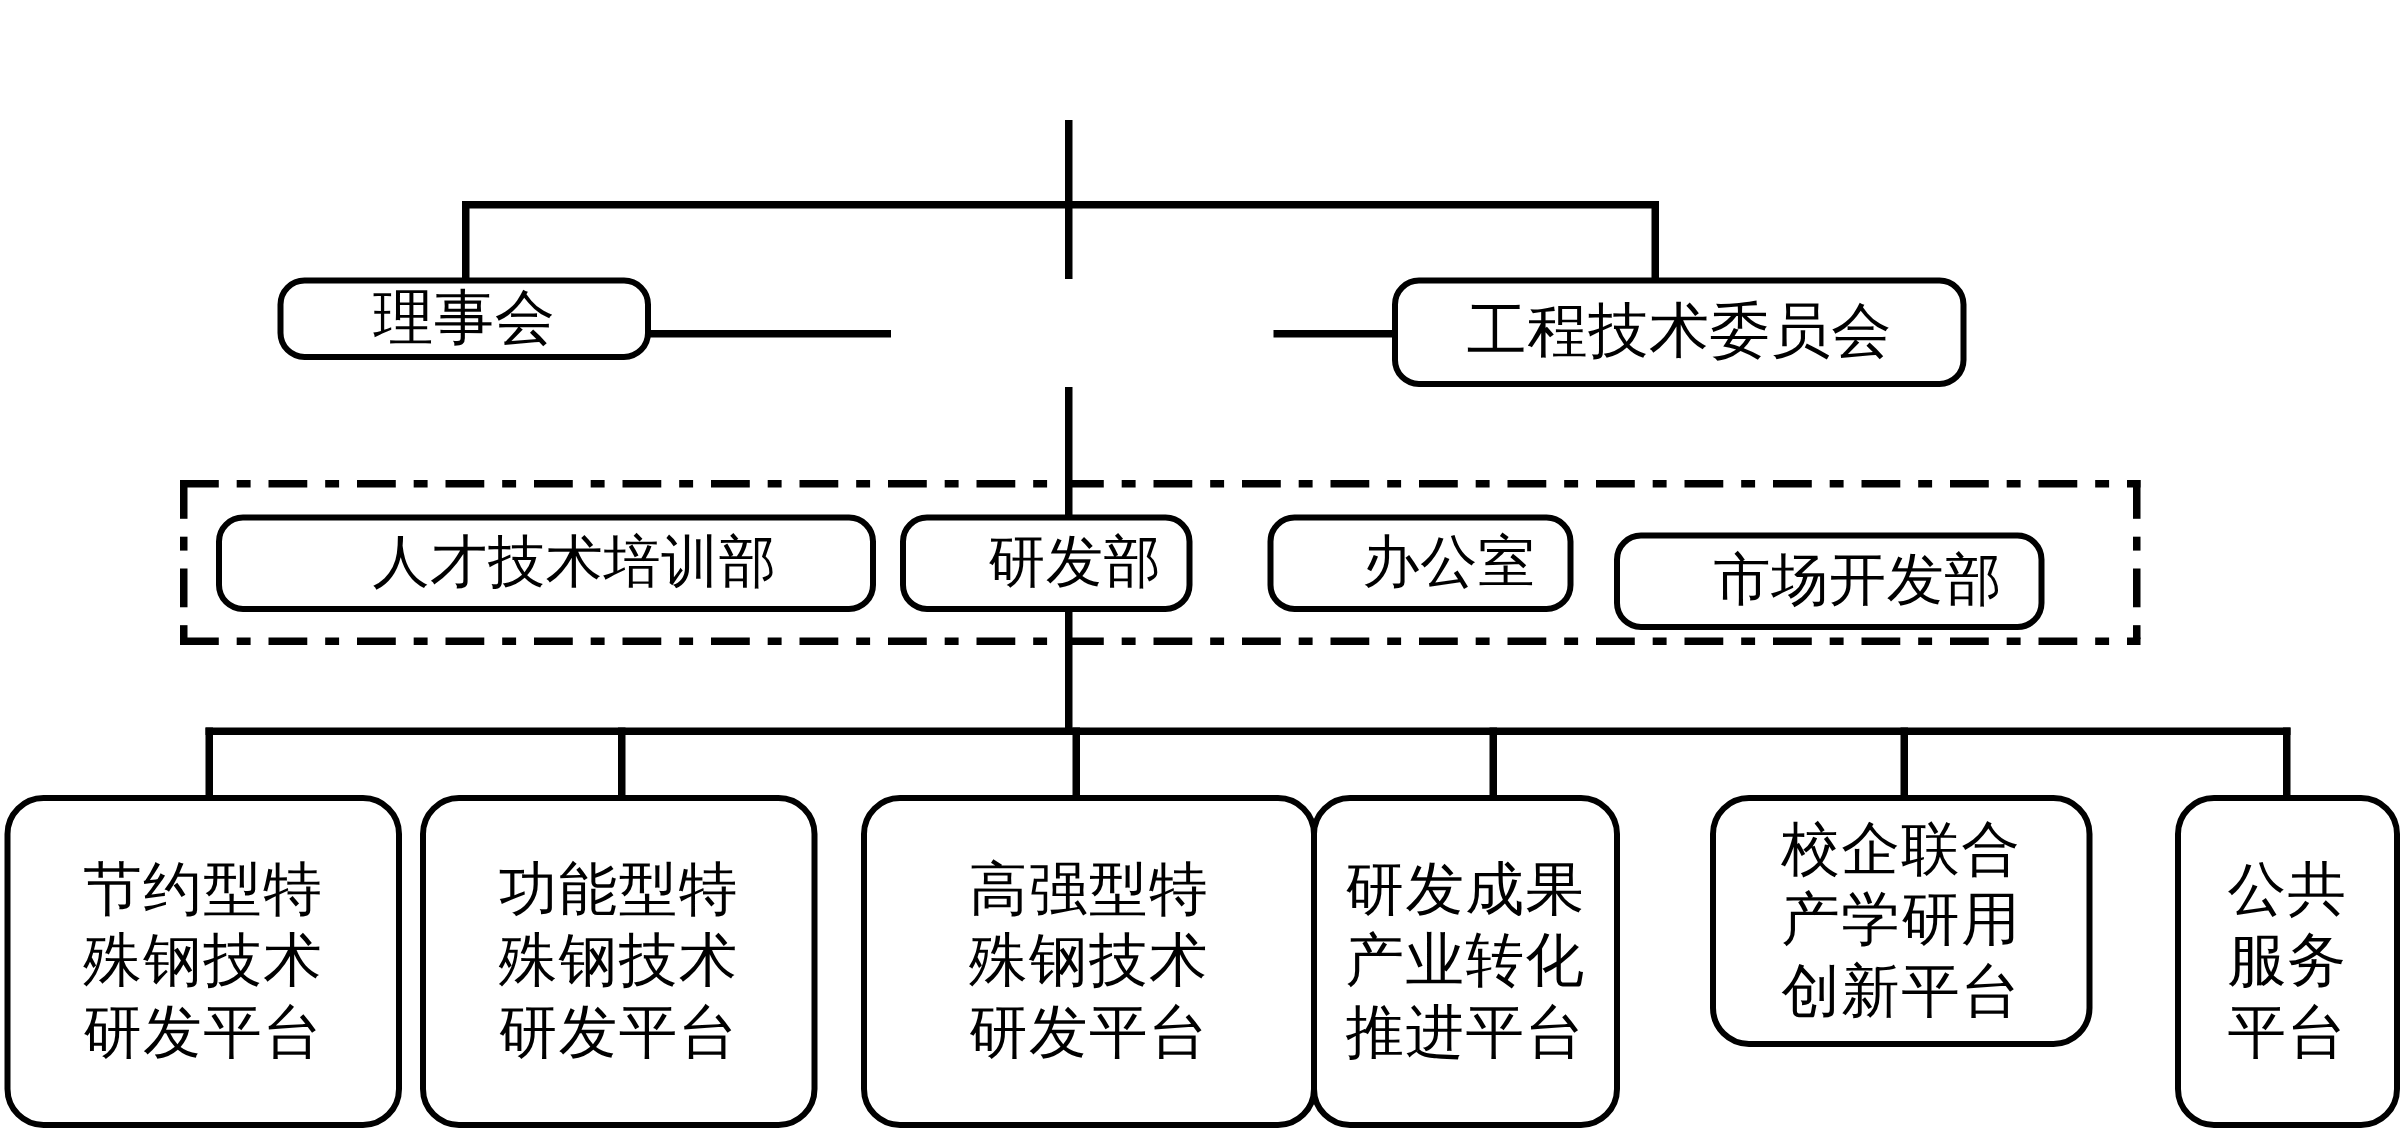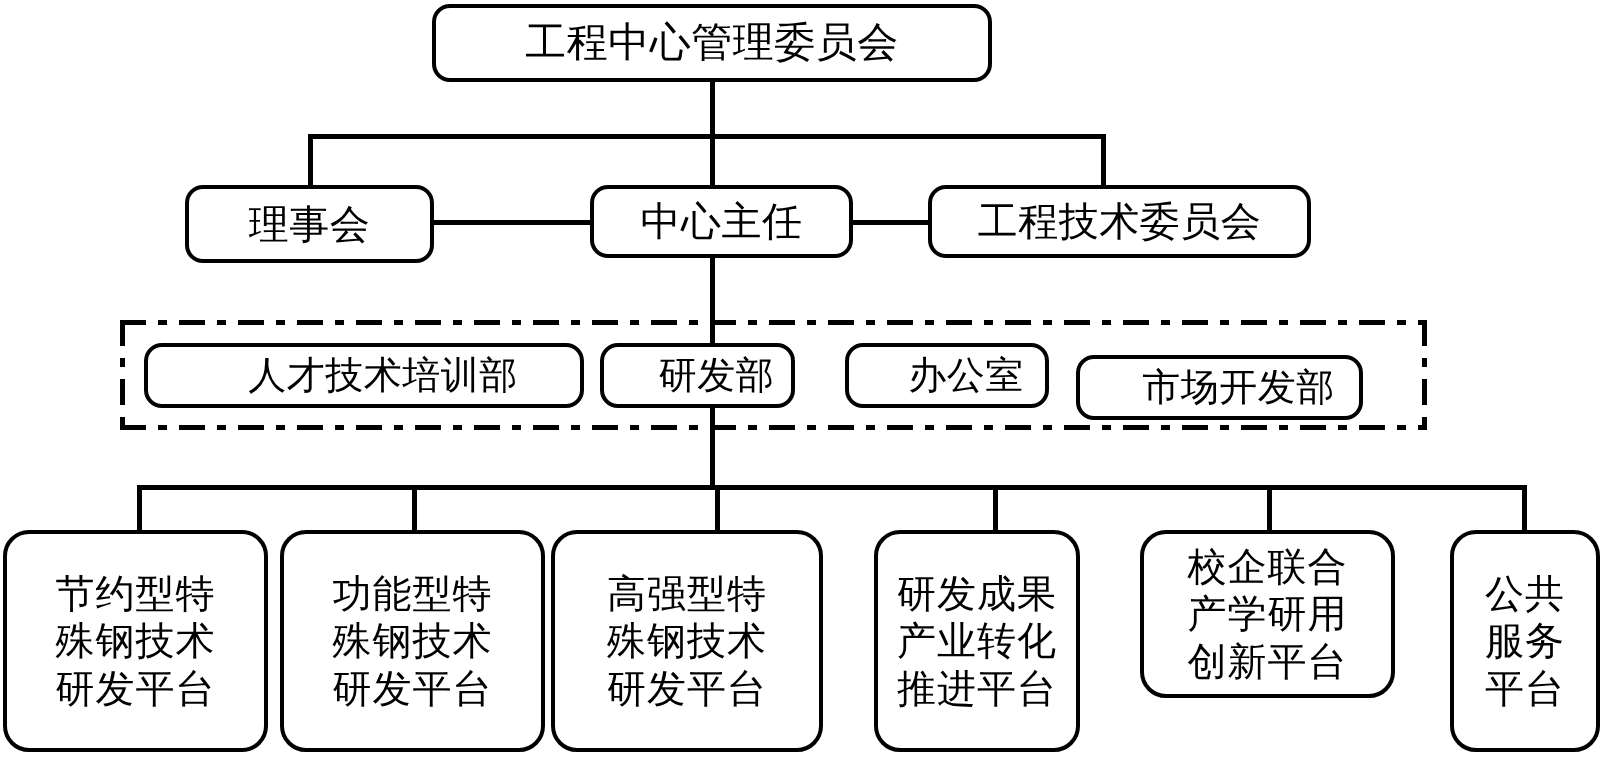--- a/index.html
+++ b/index.html
@@ -120,38 +120,36 @@
   <div class="ln-v" style="left:1267px; top:485px; height:48px;"></div>
   <div class="ln-v" style="left:1522px; top:485px; height:48px;"></div>
 
   <div class="dash-frame" style="left:120px; top:320px; width:1307px; height:110px;">
     <div class="edge-t"></div>
     <div class="edge-b"></div>
     <div class="edge-l"></div>
     <div class="edge-r"></div>
   </div>
 
-  <div class="node big" style="left:432px; top:4px; width:560px; height:78px;">工程中心管理委员会</div>
 
-  <div class="node mid" style="left:185px; top:185px; width:249px; height:78px;">理事会</div>
-  <div class="node mid" style="left:590px; top:185px; width:263px; height:73px;">中心主任</div>
+  <div class="node mid" style="left:185px; top:185px; width:249px; height:55px;">理事会</div>
   <div class="node mid" style="left:928px; top:185px; width:383px; height:73px;">工程技术委员会</div>
 
   <div class="node small" style="left:144px; top:343px; width:440px; height:65px;">人才技术培训部</div>
   <div class="node small" style="left:600px; top:343px; width:195px; height:65px;">研发部</div>
   <div class="node small" style="left:845px; top:343px; width:204px; height:65px;">办公室</div>
   <div class="node small" style="left:1076px; top:343px; width:287px; height:65px;margin-top:12px;">市场开发部</div>
 
   <div class="node leaf" style="left:3px; top:530px; width:265px; height:222px;">节约型特
 殊钢技术
 研发平台</div>
   <div class="node leaf" style="left:280px; top:530px; width:265px; height:222px;">功能型特
 殊钢技术
 研发平台</div>
-  <div class="node leaf" style="left:551px; top:530px; width:272px; height:222px;">高强型特
+  <div class="node leaf" style="left:574px; top:530px; width:304px; height:222px;">高强型特
 殊钢技术
 研发平台</div>
   <div class="node leaf" style="left:874px; top:530px; width:206px; height:222px;">研发成果
 产业转化
 推进平台</div>
   <div class="node leaf" style="left:1140px; top:530px; width:255px; height:168px;">校企联合
 产学研用
 创新平台</div>
   <div class="node leaf" style="left:1450px; top:530px; width:150px; height:222px;">公共
 服务

